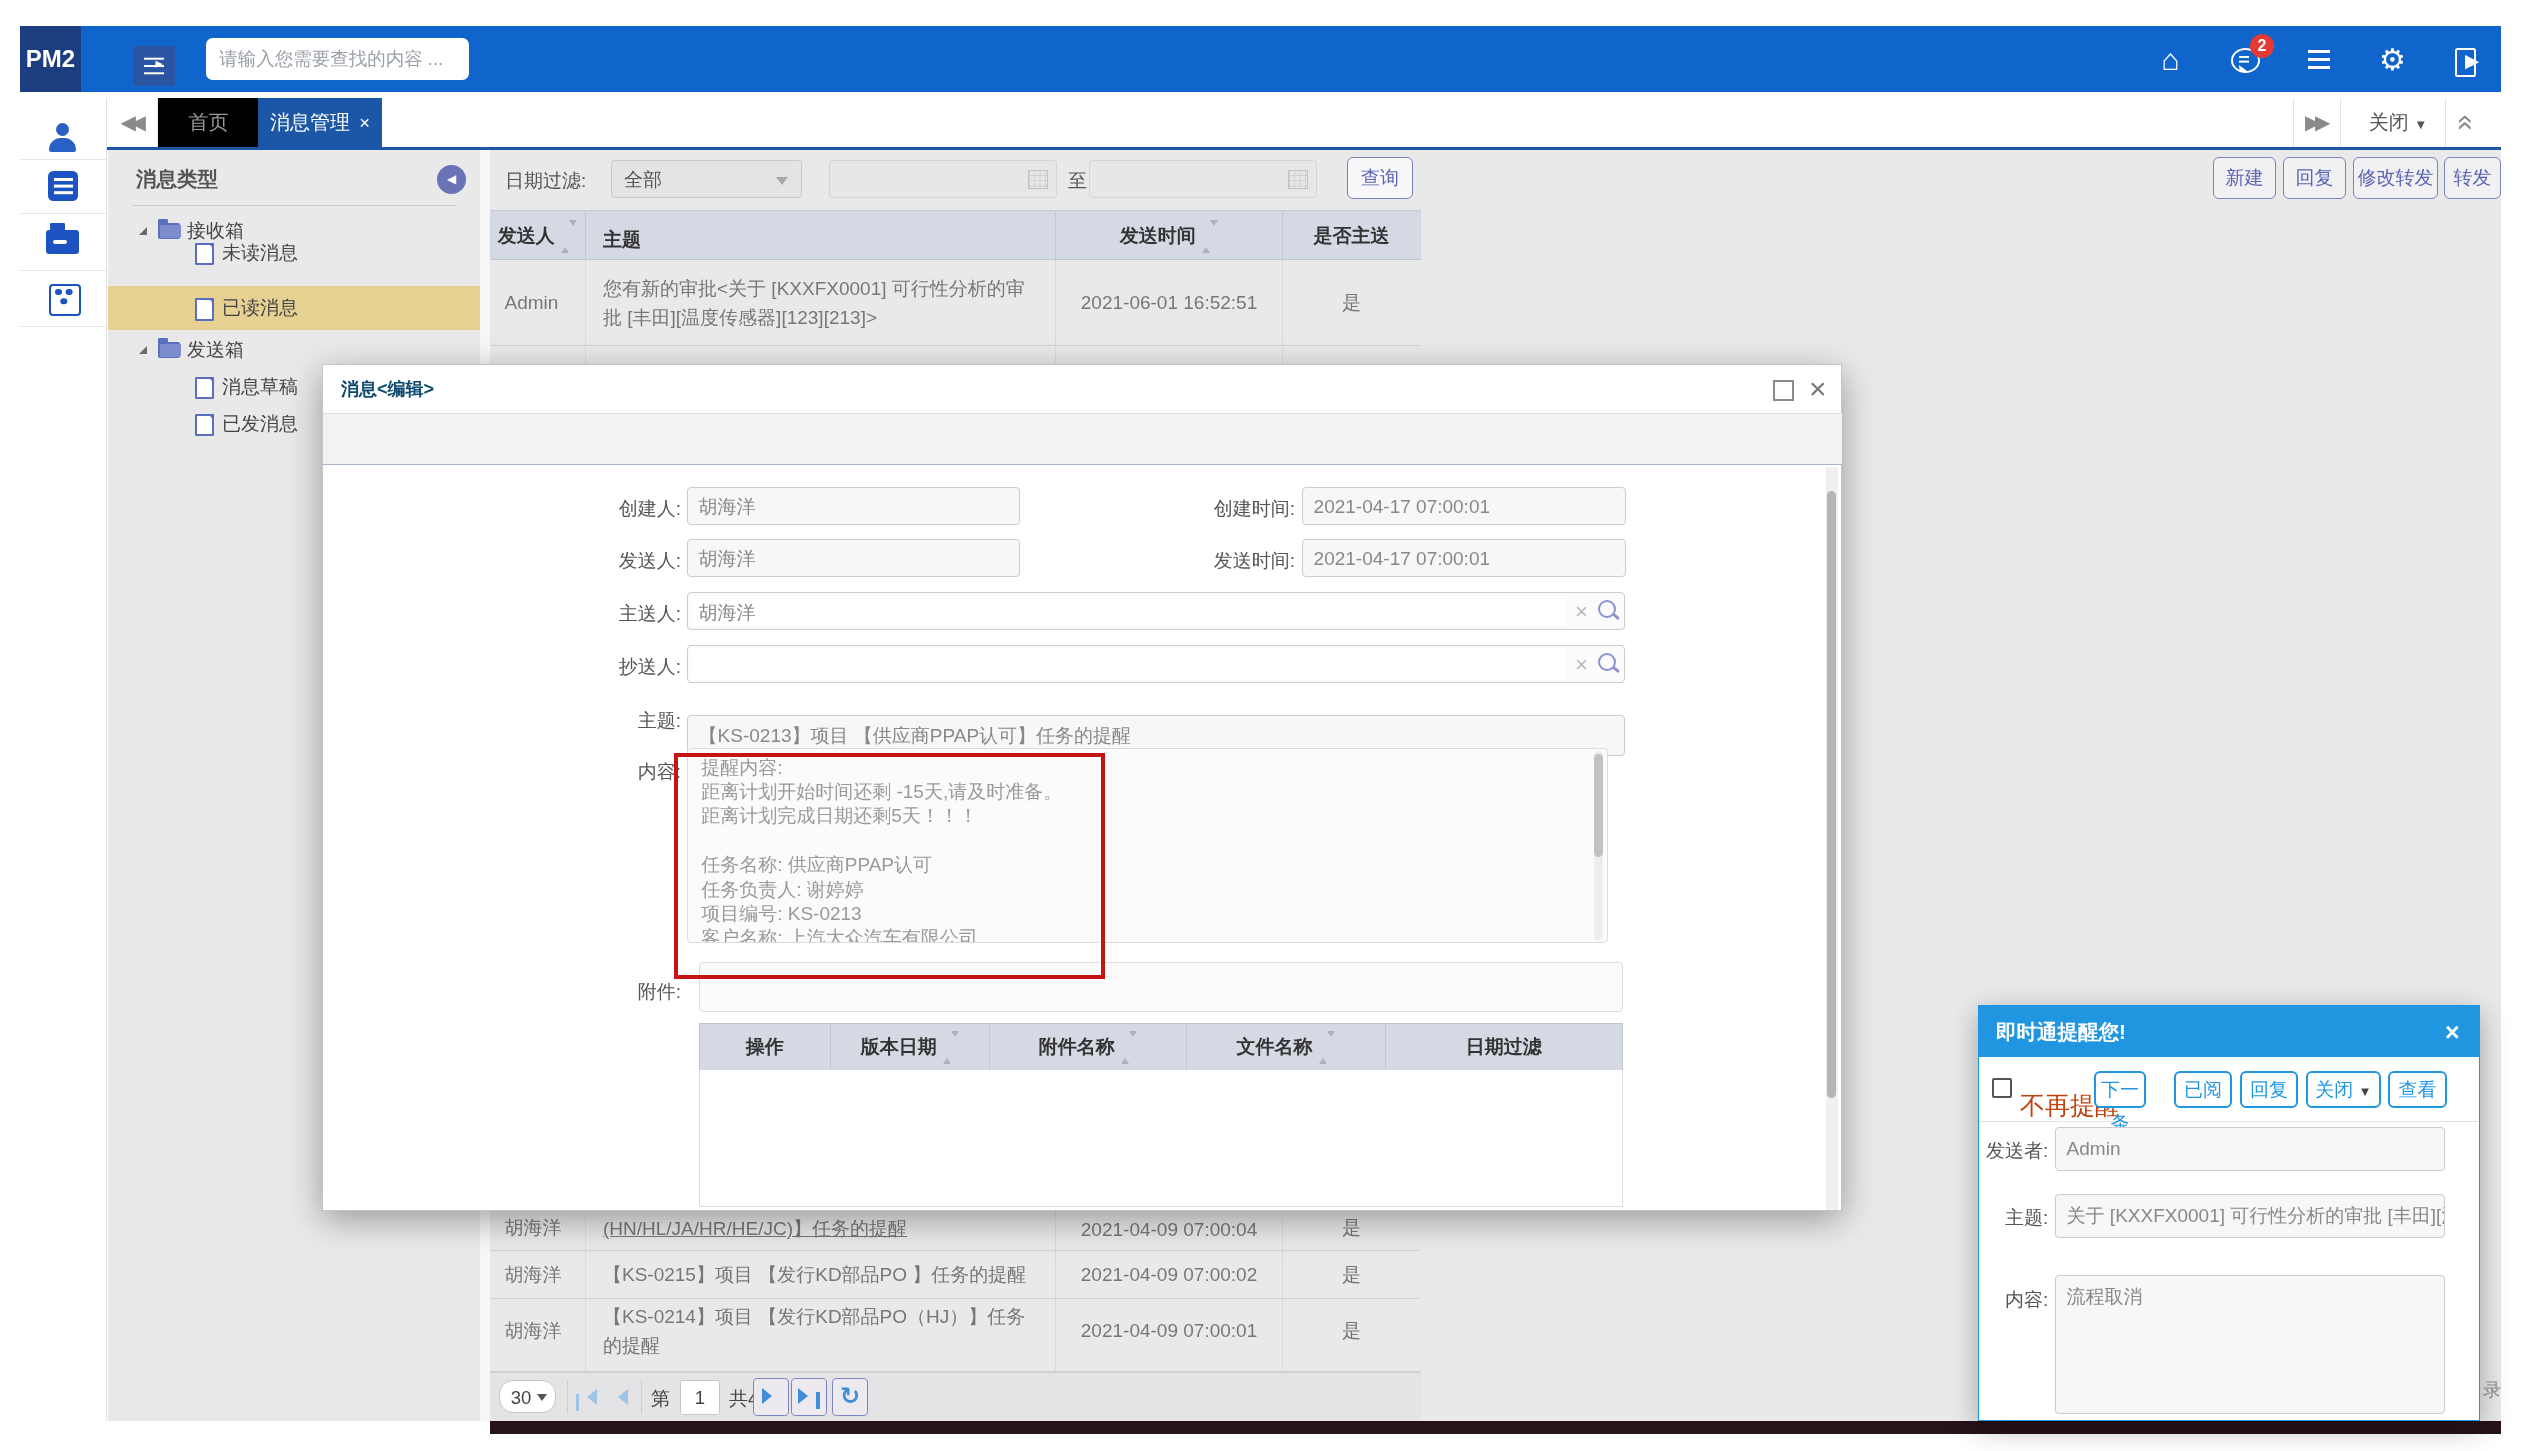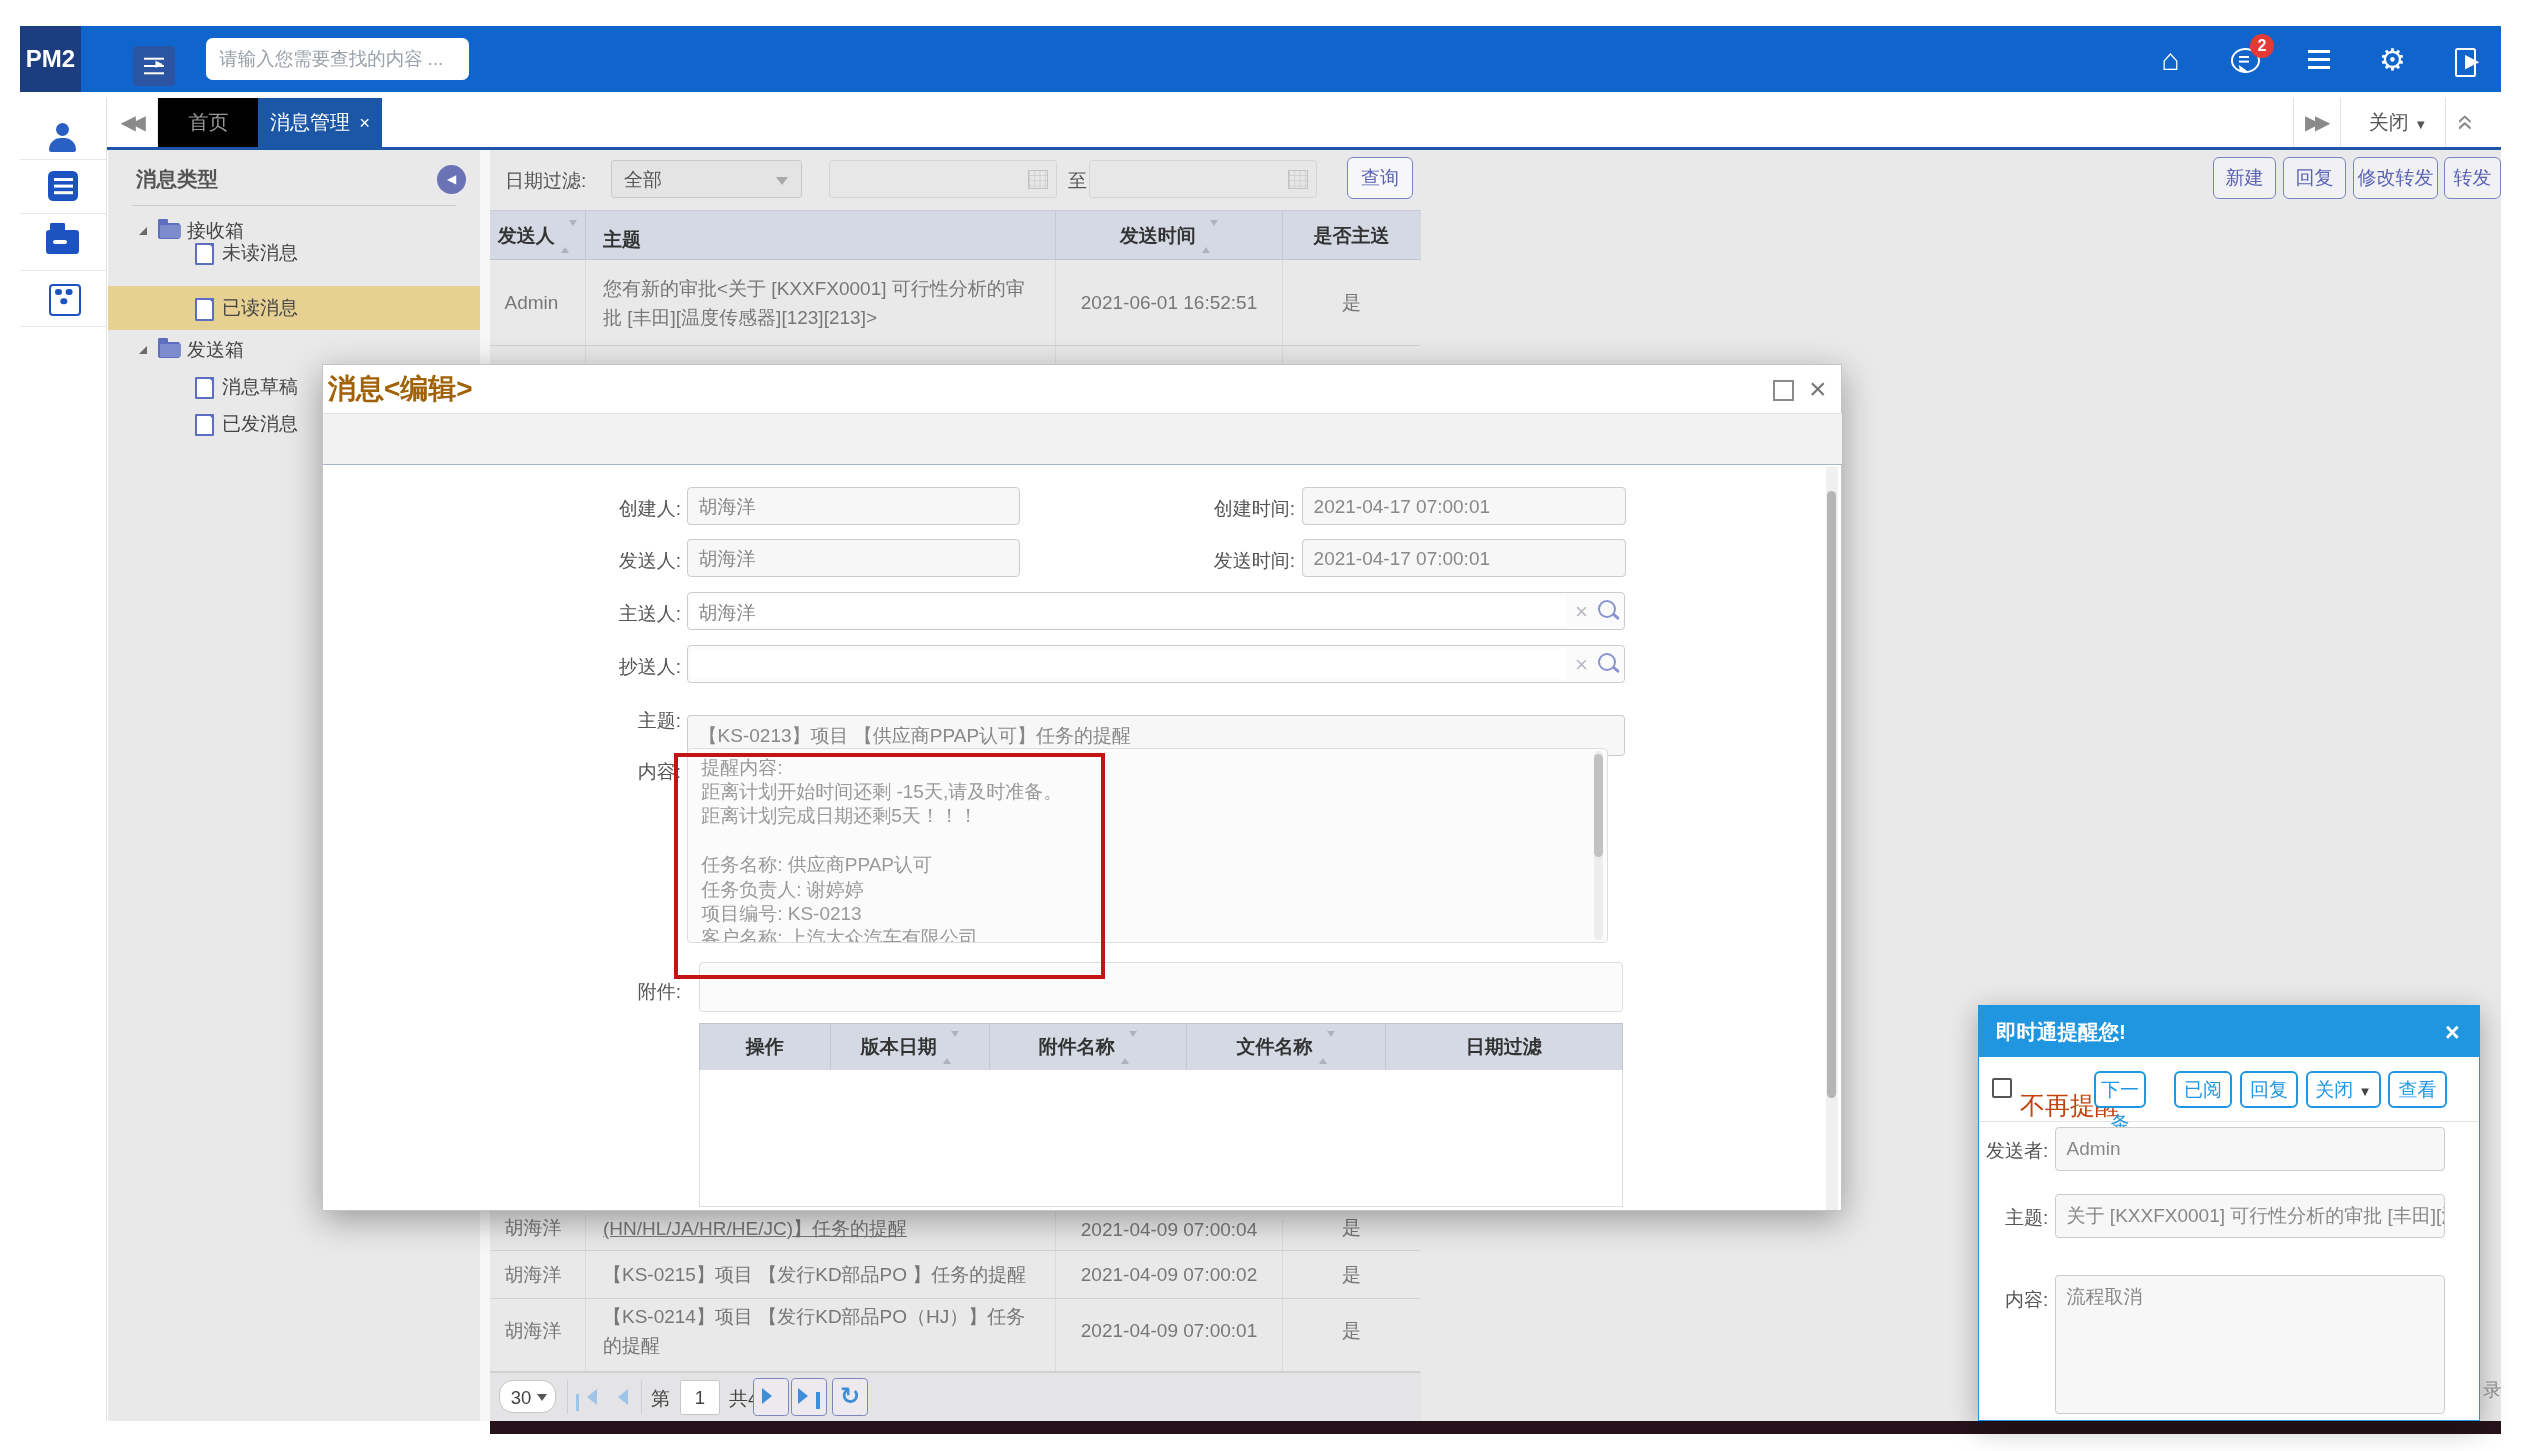--- a/index.html
+++ b/index.html
@@ -118,21 +118,21 @@
   .pbar-dark{display:inline-block;width:3.3px;height:17px;background:#3f8fd8;vertical-align:middle;}
   .pbtn{top:4.6px;width:36px;height:38px;border:1.3px solid #7b83c0;border-radius:4.6px;background:#eceaee;
         box-sizing:border-box;text-align:center;}
   .pinput{left:166px;top:7.3px;width:38px;height:33px;background:#fff;border:0.7px solid #c6c6c6;border-radius:2.6px;
         font-size:18.5px;color:#444;text-align:center;line-height:33px;}
   .darkstrip{left:490px;top:1421px;width:2011px;height:13.2px;background:#26121a;}
 
   
   .modal{left:322px;top:364px;width:1520px;height:847px;background:#fff;border:0.7px solid #c4c4c4;
          box-shadow:0 9.2px 33px rgba(0,0,0,.35);box-sizing:border-box;}
-  .m-title{left:5px;top:0;height:48px;line-height:48px;font-size:28px;font-weight:bold;color:#a16207;}
+  .m-title{left:18px;top:0;height:48px;line-height:48px;font-size:18px;font-weight:bold;color:#0c4a6e;}
   .m-max{left:1450px;top:14.5px;width:17px;height:17px;border:2px solid #8a8a8a;}
   .m-close{left:1486px;top:4px;font-size:30px;color:#777;line-height:40px;}
   .m-tbar{left:0;top:48px;width:1519px;height:52px;background:#f2f2f2;border-top:0.7px solid #e0e0e0;
           border-bottom:1.3px solid #a9b4c9;box-sizing:border-box;}
   .m-label{position:absolute;width:145px;text-align:right;font-size:19px;color:#555;}
   .inp{position:absolute;background:#f7f7f7;border:0.7px solid #cccccc;border-radius:4px;box-sizing:border-box;
        font-size:19px;color:#888;padding-left:10.6px;}
   .wide-wrap{position:absolute;background:#fbfbfb;border:0.7px solid #cccccc;border-radius:4px;box-sizing:border-box;}
   .wide-inner{position:absolute;left:2.6px;top:2.6px;bottom:2.6px;right:58px;background:#fff;
        font-size:19px;color:#888;line-height:33px;padding-left:8px;}

